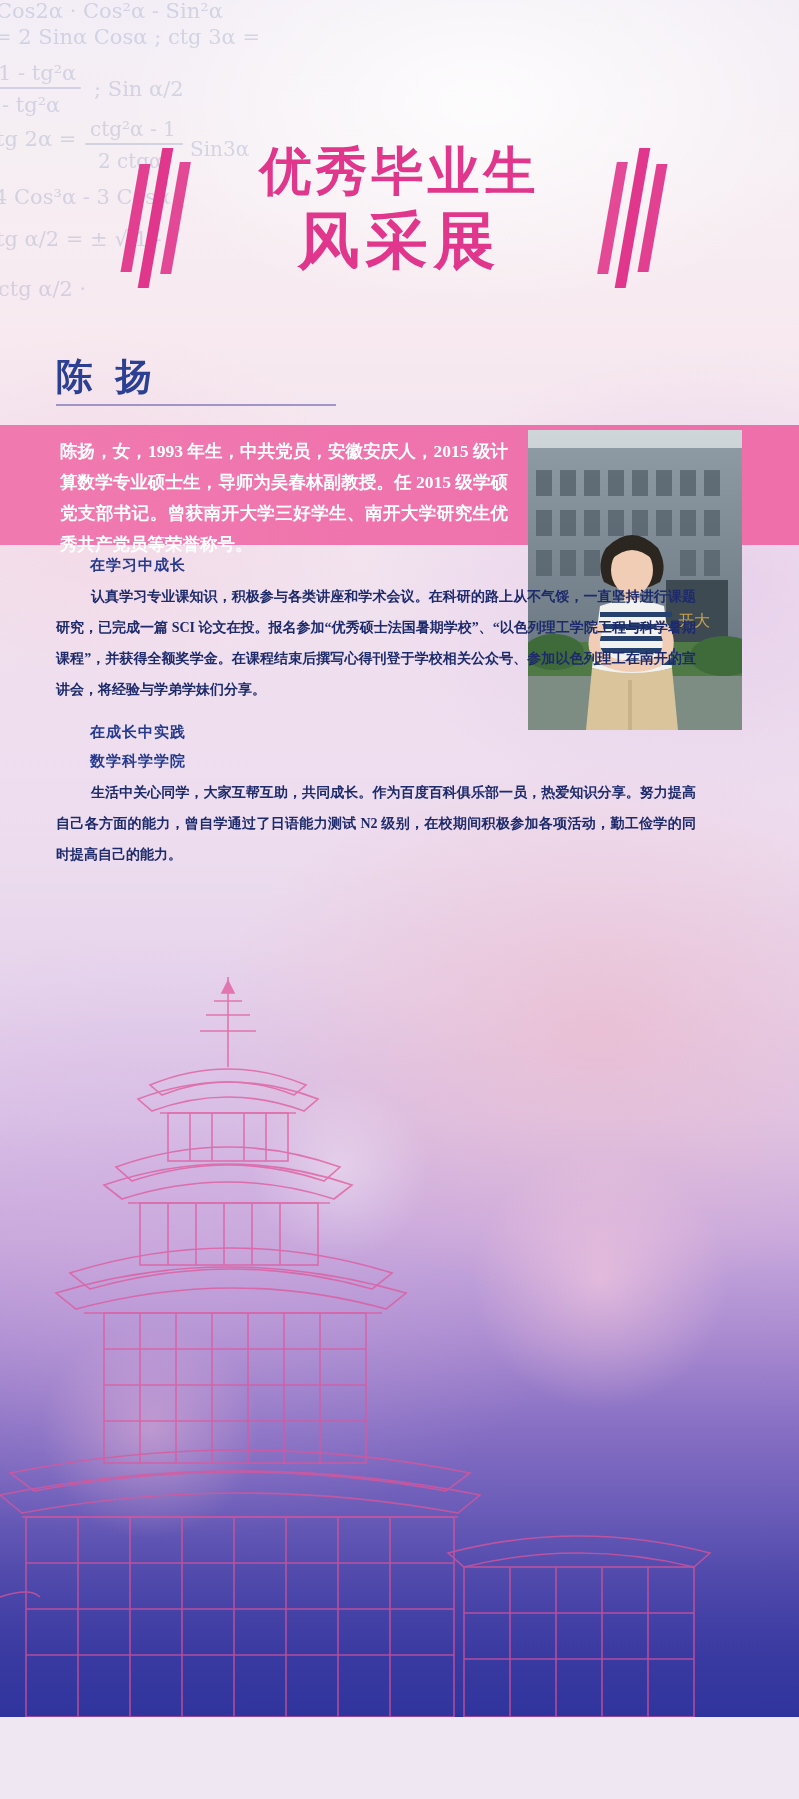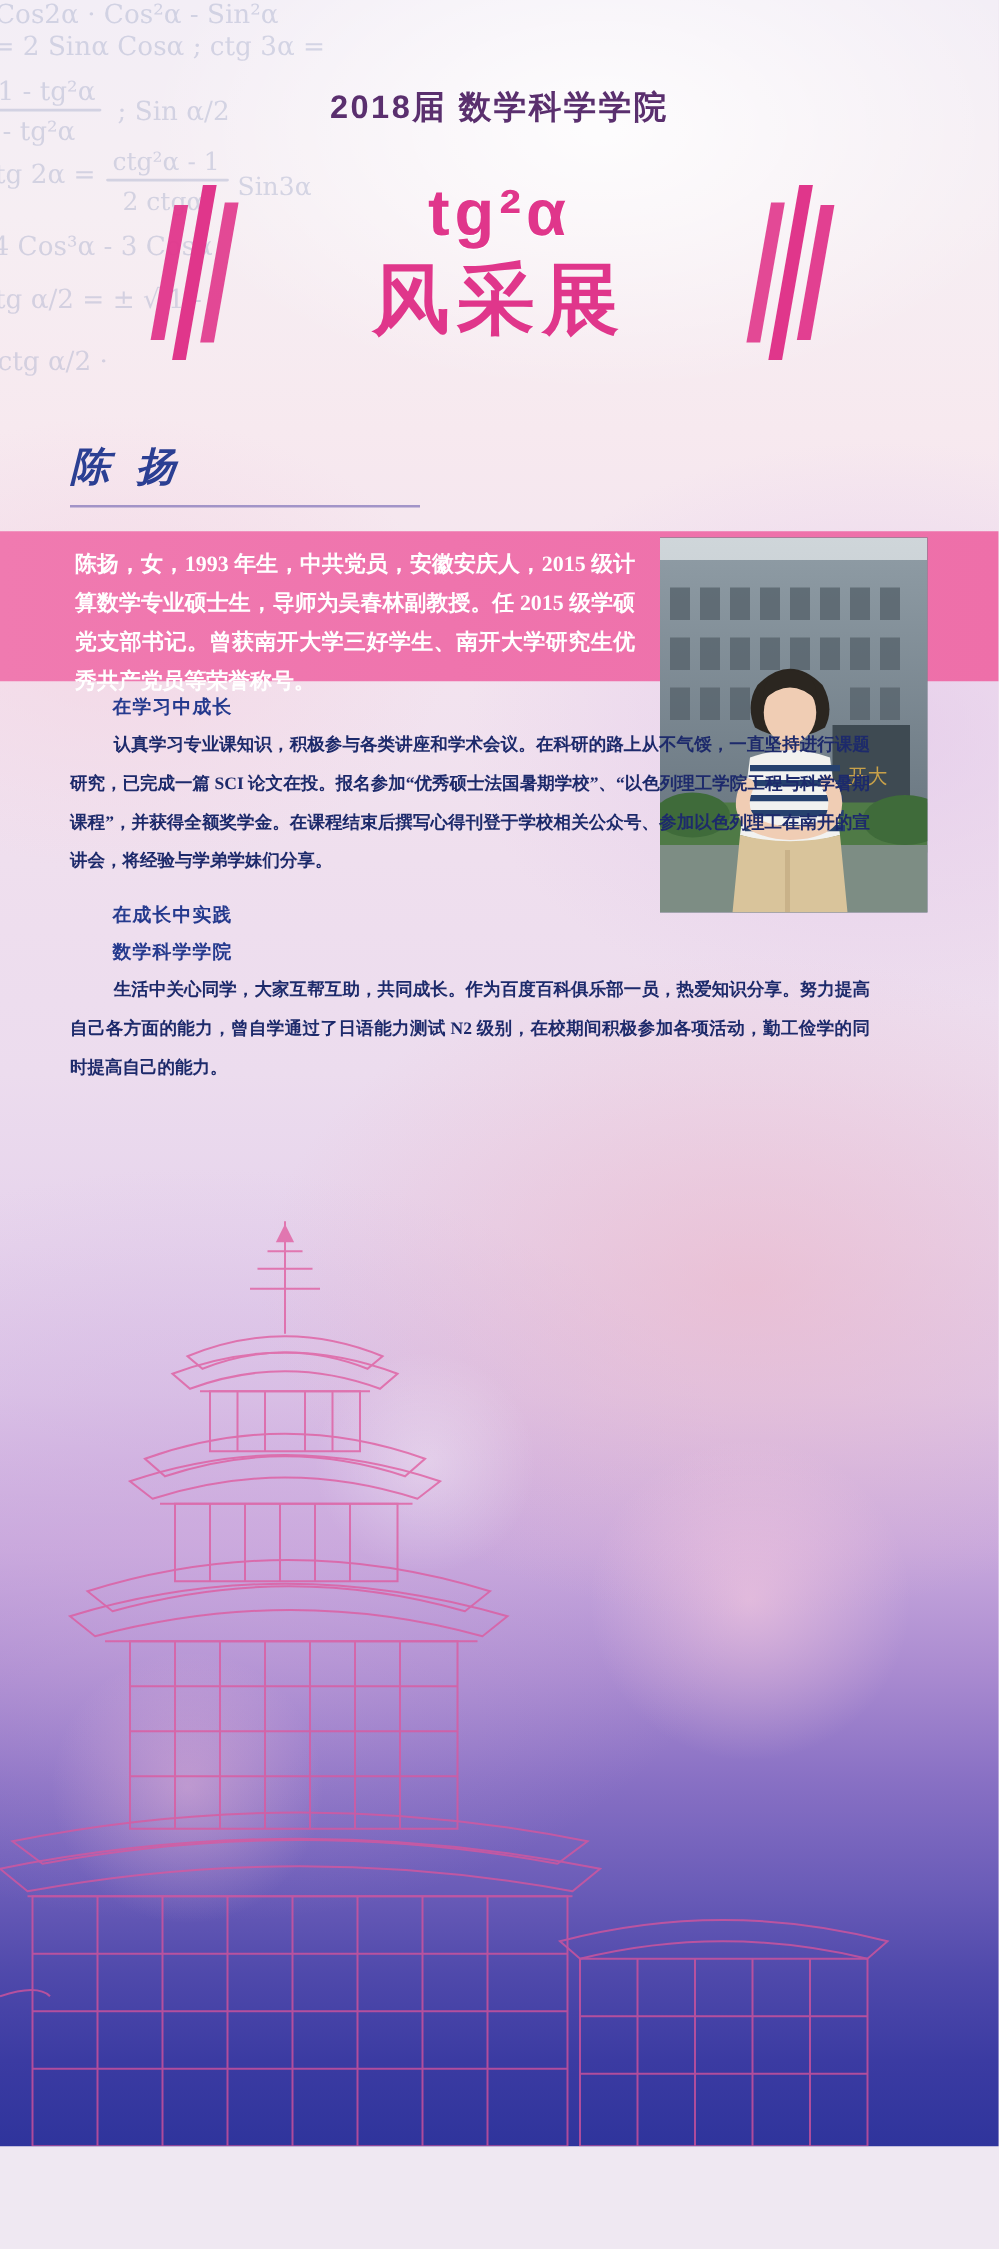--- a/index.html
+++ b/index.html
@@ -74,21 +74,21 @@
   .bars.left i:nth-child(2){left:20px;height:140px;top:0;}
   .bars.left i:nth-child(3){left:40px;height:112px;top:14px;opacity:.9;}
   .bars.right i:nth-child(1){left:0;height:112px;top:14px;opacity:.9;}
   .bars.right i:nth-child(2){left:20px;height:140px;top:0;}
   .bars.right i:nth-child(3){left:40px;height:108px;top:16px;opacity:.95;}
 
   
   .name{
     position:absolute;left:56px;top:352px;
     font-family:"Liberation Sans","DejaVu Sans",sans-serif;
-    font-size:32px;font-weight:700;color:#2b3f93;letter-spacing:6px;font-style:italic;
+    font-size:37px;font-weight:700;color:#2b3f93;letter-spacing:6px;
   }
   .name-rule{
     position:absolute;left:56px;top:404px;width:280px;height:2px;
     background:#8d7fbe;opacity:.8;
   }
 
   
   .intro-band{
     position:absolute;left:0;top:425px;width:799px;height:120px;
     background:linear-gradient(90deg,#f07ab0 0%,#ef74ad 45%,#ee6fa9 100%);
@@ -159,35 +159,34 @@
         <text x="2" y="250" font-size="21" fill="#9aa3c4" stroke="none">tg α/2 = ± √ 1 -</text>
         <text x="4" y="300" font-size="21" fill="#9aa3c4" stroke="none">ctg α/2 ·</text>
       </g>
     </svg>
   </div>
 
   <div class="glow g3"></div>
   <div class="glow g1"></div>
   <div class="glow g2"></div>
 
-  <div class="header-line">2018届 数学科学学院</div>
 
   <div class="title-block">
     <div class="bars left">
         <i></i>
         <i></i>
         <i></i>
       </div>
     <div class="bars right">
         <i></i>
         <i></i>
         <i></i>
       </div>
     <div class="title-wrap">
-      <div class="title-line1">tg²α</div>
+      <div class="title-line1">优秀毕业生</div>
       <div class="title-line2">风采展</div>
     </div>
   </div>
 
   <div class="name">陈 扬</div>
   <div class="name-rule"></div>
 
   <div class="intro-band"></div>
   <div class="intro-text">陈扬，女，1993 年生，中共党员，安徽安庆人，2015 级计算数学专业硕士生，导师为吴春林副教授。任 2015 级学硕党支部书记。曾获南开大学三好学生、南开大学研究生优秀共产党员等荣誉称号。</div>
 

